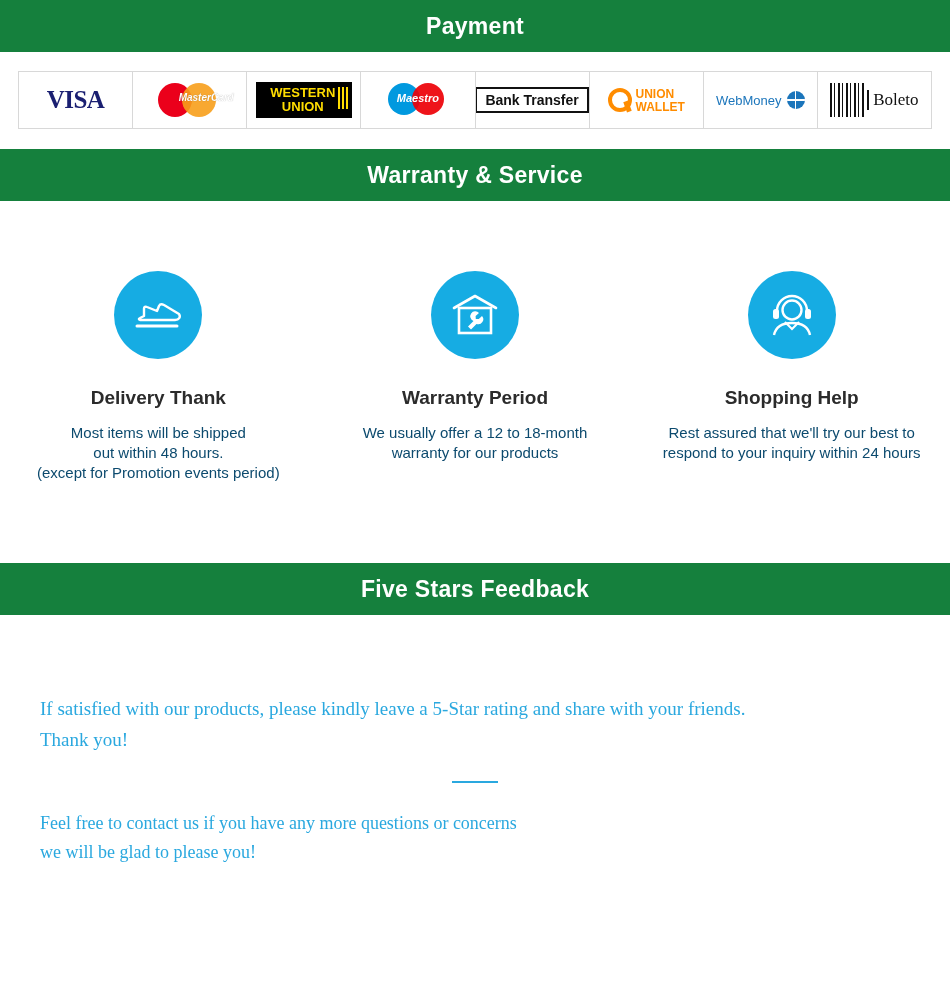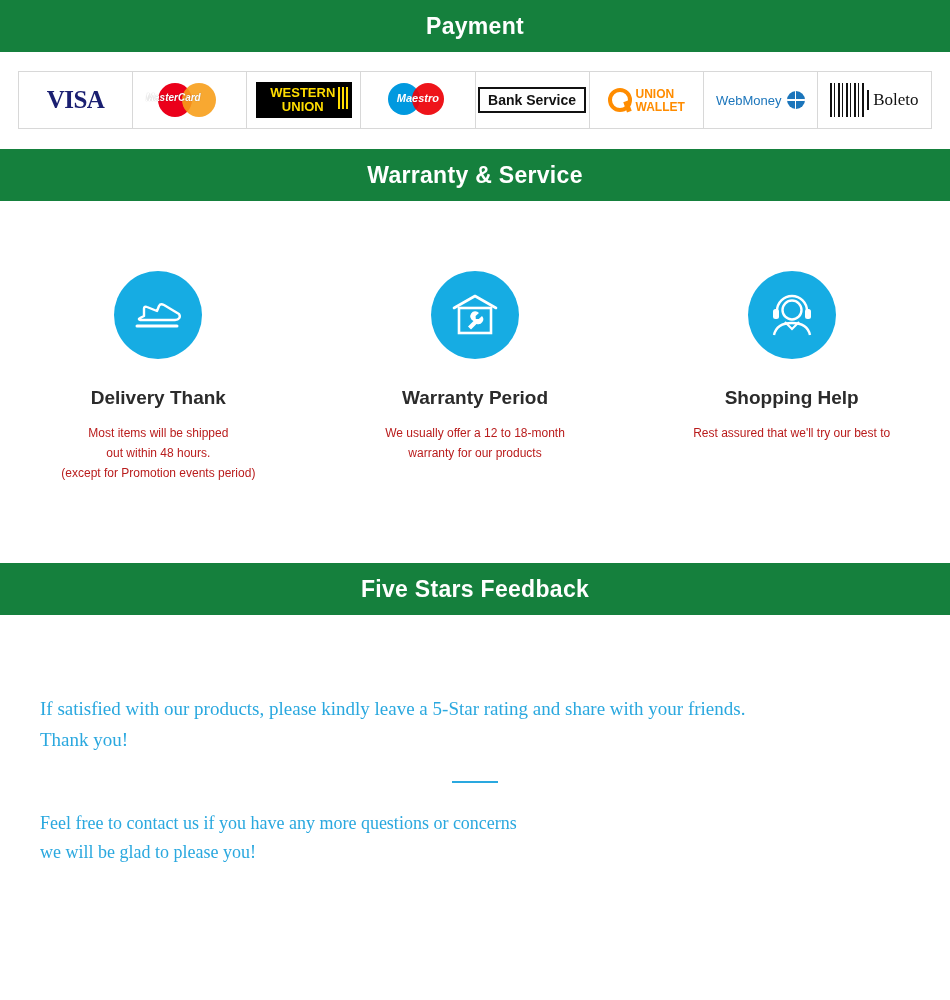--- a/index.html
+++ b/index.html
@@ -80,21 +80,21 @@
     top: 2px;
     width: 34px;
     height: 34px;
     border-radius: 50%;
   }
   .mc .red { left: 12px; background: #EB001B; }
   .mc .yellow { left: 36px; background: #F79E1B; opacity: .9; }
   .mc .label {
     position: absolute;
     width: 100%;
-    text-align: left;
+    text-align: right;
     top: 11px;
     font-size: 10px;
     font-weight: 700;
     font-style: italic;
     color: #ffffff;
     z-index: 3;
     text-shadow: 0 0 1px rgba(0,0,0,.35);
   }
   
   .wu {
@@ -231,23 +231,23 @@
     align-items: center;
     justify-content: center;
   }
   .svc-title {
     font-size: 19px;
     font-weight: 700;
     color: #2b2b2b;
     margin-bottom: 14px;
   }
   .svc-desc {
-    font-size: 12px;
+    font-size: 15px;
     line-height: 20px;
-    color: #b91c1c;
+    color: #0c4a6e;
   }
 
   
   .feedback-wrap {
     padding: 78px 40px 0 40px;
     color: #2AA8DF;
     font-family: Liberation Serif, serif;
   }
   .fb-line1 {
     font-size: 19px;
@@ -298,21 +298,21 @@
 
       <div class="pay-cell">
         <span class="maestro">
           <span class="circ blue"></span>
           <span class="circ red2"></span>
           <span class="label">Maestro</span>
         </span>
       </div>
 
       <div class="pay-cell">
-        <span class="bank">Bank Service</span>
+        <span class="bank">Bank Transfer</span>
       </div>
 
       <div class="pay-cell">
         <span class="qiwi">
           <span class="q"></span>
           <span class="txt">
             <span class="t1">UNION</span><br>
             <span class="t2">WALLET</span>
           </span>
         </span>
@@ -376,20 +376,21 @@
           <path d="M11 20 a15 15 0 0 1 30 0" fill="none" stroke="#ffffff" stroke-width="2.4"></path>
           <rect x="7" y="18" width="6" height="10" rx="2.5" fill="#ffffff"></rect>
           <rect x="39" y="18" width="6" height="10" rx="2.5" fill="#ffffff"></rect>
           <path d="M8 44 c2 -9 9 -12 18 -12 c9 0 16 3 18 12" fill="none" stroke="#ffffff" stroke-width="2.4"></path>
           <path d="M19 31 l7 7 l7 -7" fill="none" stroke="#ffffff" stroke-width="2"></path>
         </svg>
       </div>
       <div class="svc-title">Shopping Help</div>
       <div class="svc-desc">
         <div>Rest assured that we'll try our best to</div>
+        <div>respond to your inquiry within 24 hours</div>
       </div>
     </div>
 
   </div>
 
   <div class="banner tall">Five Stars Feedback</div>
 
   <div class="feedback-wrap">
     <div class="fb-line1">If satisfied with our products, please kindly leave a 5-Star rating and share with your friends.</div>
     <div class="fb-line1">Thank you!</div>

